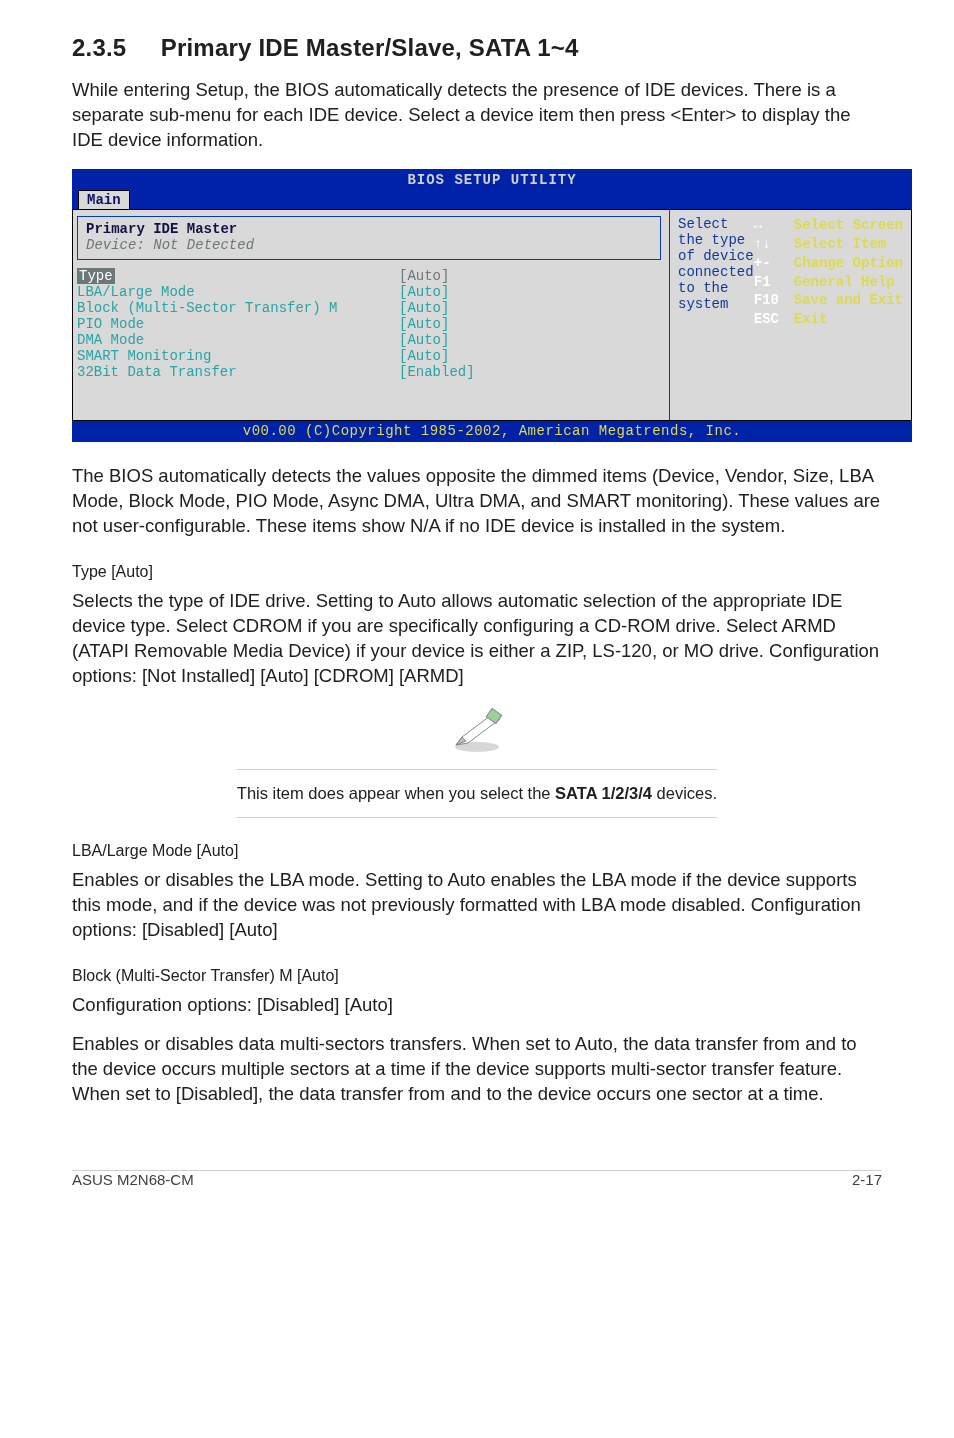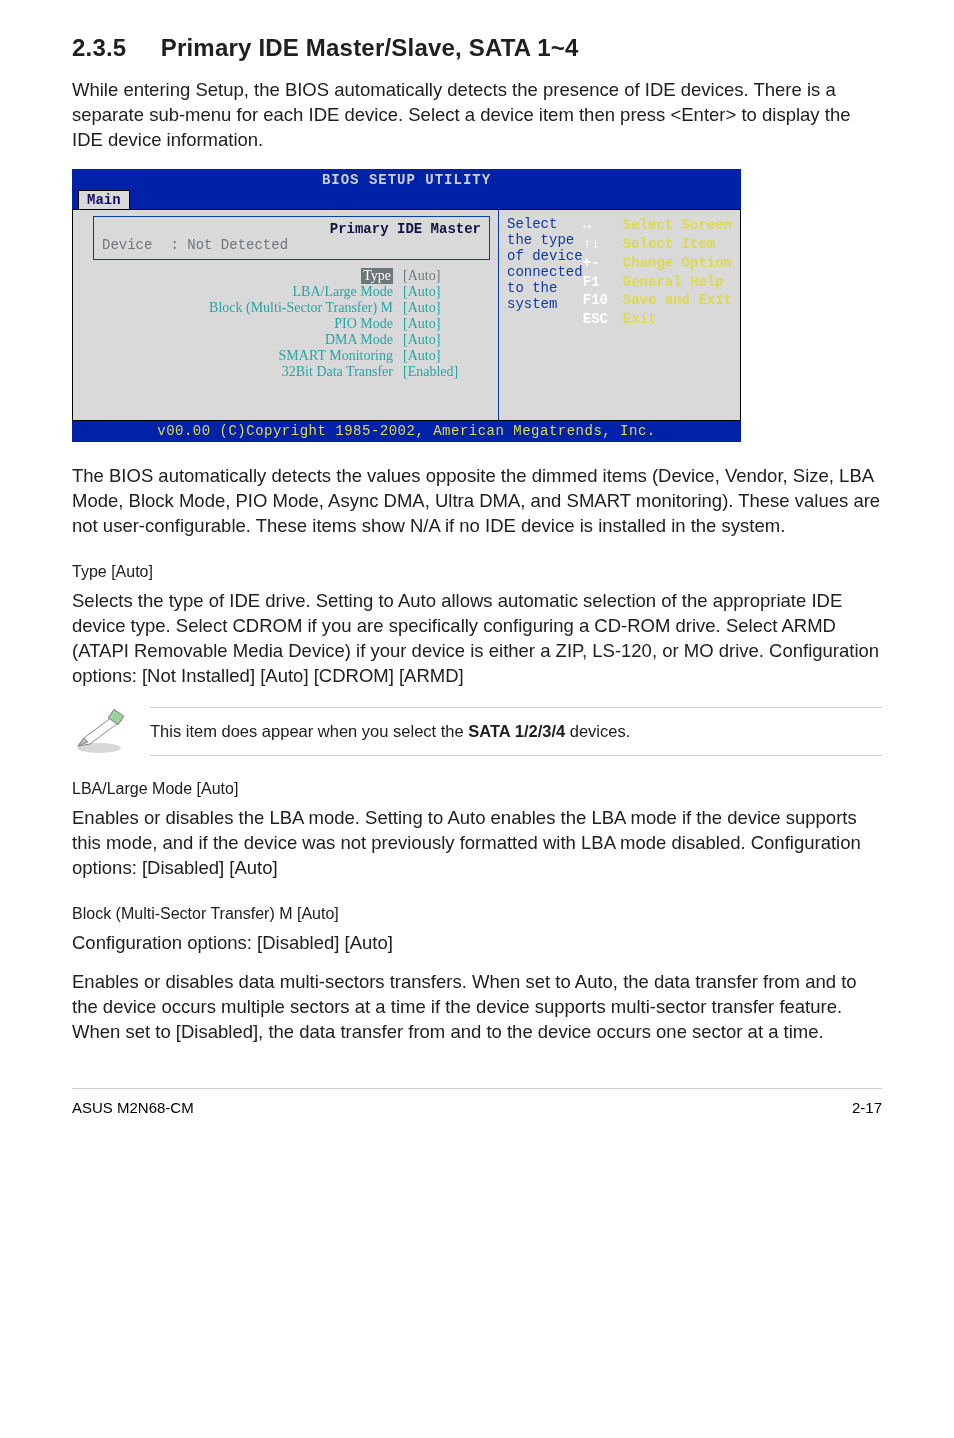--- a/index.html
+++ b/index.html
@@ -41,48 +41,48 @@
     margin:0 0 14px 0;
   }
   h3.subhead{
     font-size:16px;
     font-weight:400;
     margin:24px 0 8px 0;
   }
   .note-row{
     display:flex;
     align-items:center;
-    gap:24px;
+    gap:16px;
     margin:18px 0 12px 0;
+    flex-direction:column;
   }
   .note-lines{
     flex:1;
     border-top:1px solid var(--rule);
     border-bottom:1px solid var(--rule);
     padding:14px 0;
     font-size:16.5px;
   }
   .note-lines b{font-weight:700;}
   .footer{
     display:flex;
     justify-content:space-between;
     align-items:flex-end;
     border-top:1px solid var(--rule);
-    margin-top:44px;
-    padding-top:10px;
+    margin-top:64px;
     font-size:15px;
-    color:#000000;
+    color:#404040;
   }
 
   
   .bios-wrap{
     margin: 16px 0 22px 0;
   }
   .bios{
-    width:669px;
+    width:840px;
     margin:0;
     font-family: "Courier New", Courier, monospace;
     font-size:14px;
     color:#fff;
     box-shadow: 0 0 0 1px #000 inset;
   }
   .bios-titlebar{
     background:var(--bios-blue);
     color:#d0d0d0;
     text-align:center;
@@ -103,43 +103,41 @@
     border:1px solid #000;
     border-bottom:none;
   }
   .bios-body{
     display:flex;
     background:var(--bios-grey);
     border:1px solid #000;
   }
   .bios-left{
     flex:1;
-    padding:6px 8px 40px 20px;
+    padding:6px 8px 40px 4px;
     color:#0a3ca8;
-    text-align:right;
   }
   .bios-panel{
     border:1px solid #0a3ca8;
     padding:4px 8px 6px 8px;
     margin-bottom:8px;
   }
   .bios-panel .hdr{
     color:#114;
     font-weight:700;
   }
   .bios-panel .dimline{
     color:var(--bios-fieldgrey);
     display:flex;
-    gap:18px;
+    font-style:italic;
   }
   .bios-rows .row{
     display:flex;
     justify-content:flex-start;
-    gap:10px;
-    font-family:Liberation Serif, serif;
+    gap:22px;
   }
   .bios-rows .lbl{width:300px; color:var(--bios-cyanlabel);}
   .bios-rows .val{color:var(--bios-cyanlabel);}
   .bios-rows .row.first .lbl{color:#ffffff; background:var(--bios-fieldgrey); display:inline-block; width:auto; padding:0 2px;}
   .bios-rows .row.first .val{color:var(--bios-fieldgrey);}
   .bios-right{
     width:225px;
     border-left:1px solid #0a3ca8;
     padding:6px 8px;
     color:#103a9c;

